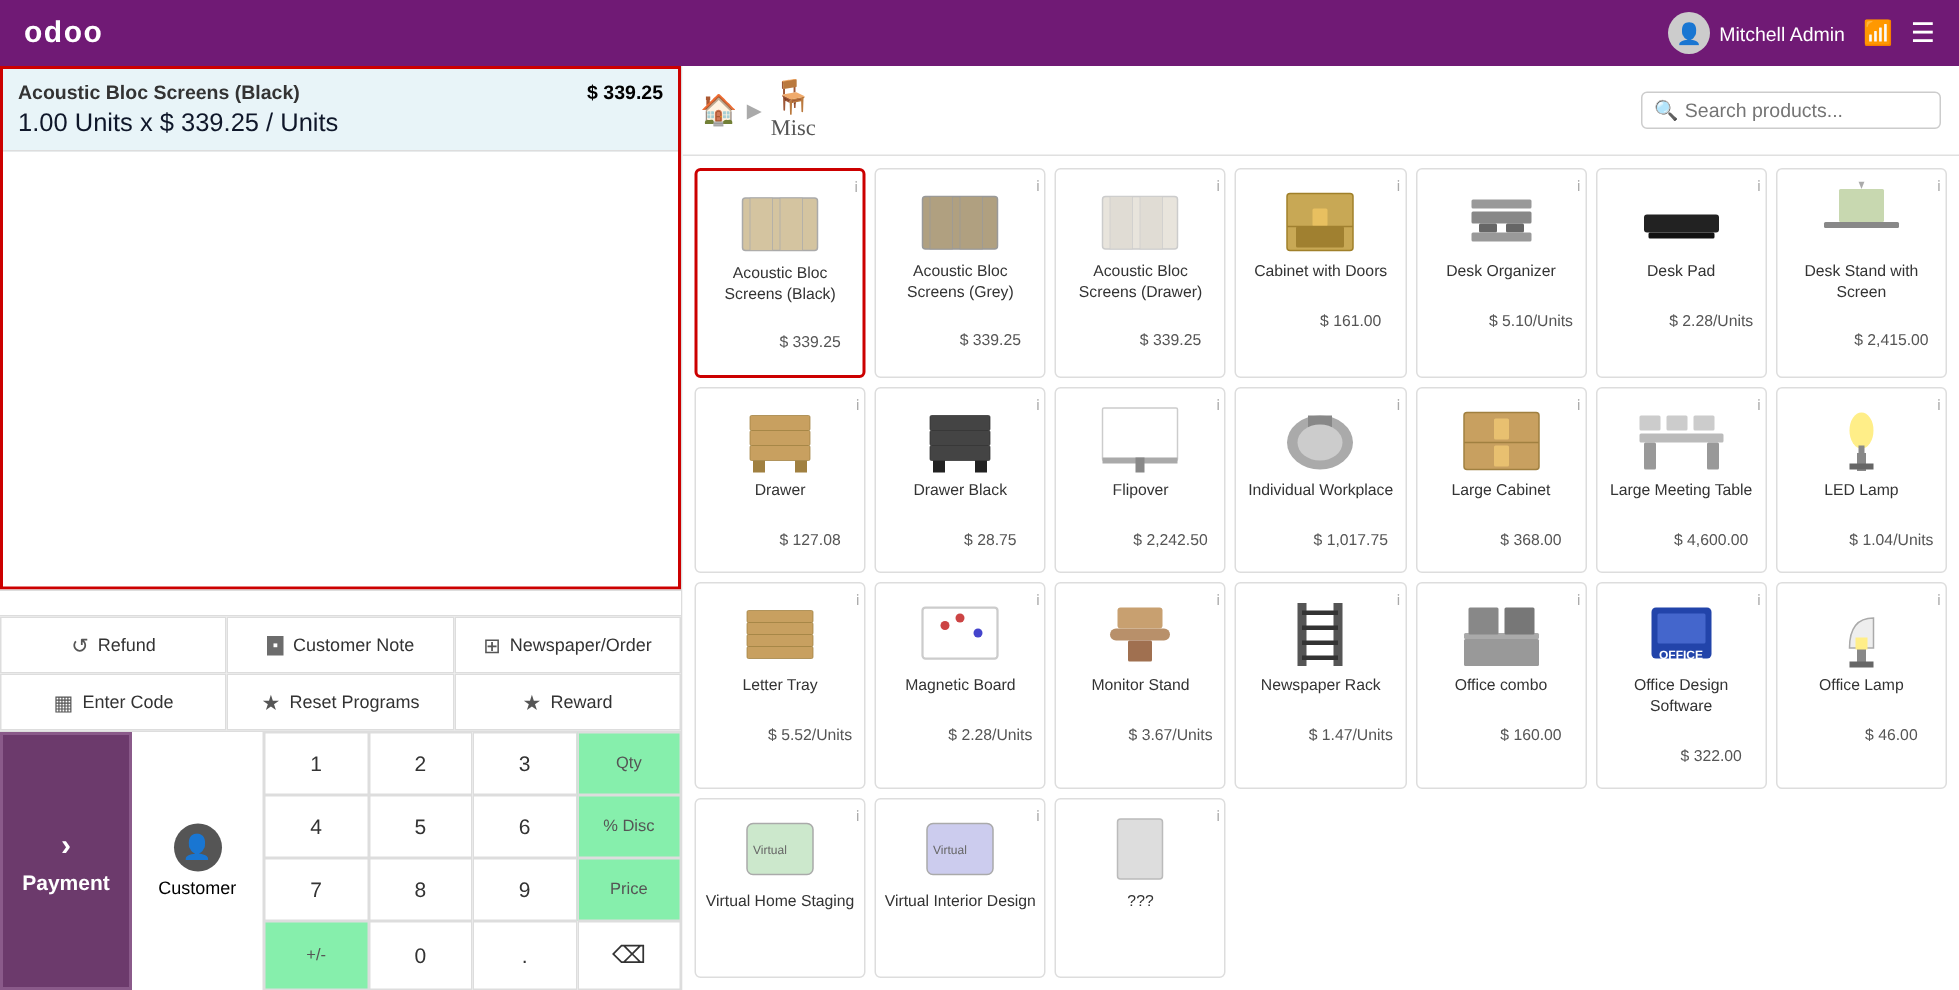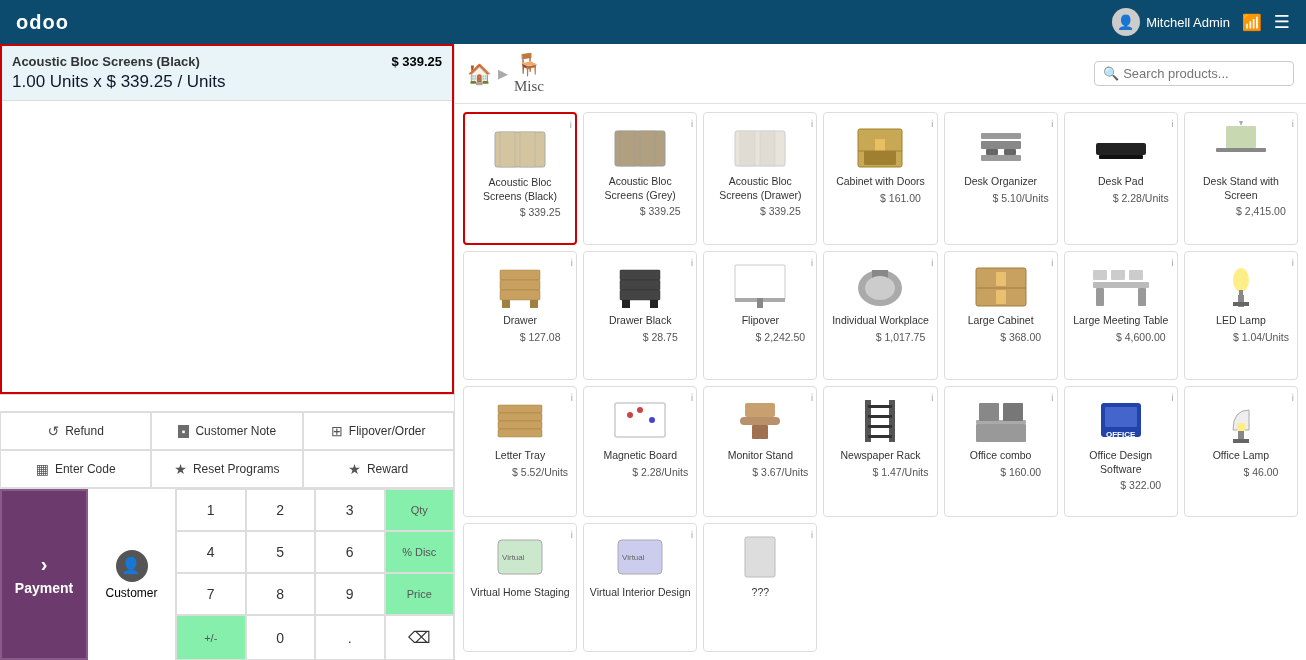--- a/index.html
+++ b/index.html
@@ -1,21 +1,21 @@
 <!DOCTYPE html>
 <html><head>
   <meta charset="utf-8">
   <style>
     * { box-sizing: border-box; margin: 0; padding: 0; }
     body { font-family: 'Segoe UI', Arial, sans-serif; font-size: 13px; background: #f0f0f0; overflow: hidden; }
 
     
     .topbar {
       display: flex; align-items: center; justify-content: space-between;
-      background: #0c4a6e; padding: 0 16px; height: 44px;
+      background: #701a75; padding: 0 16px; height: 44px;
     }
     .topbar-logo { color: white; font-size: 20px; font-weight: bold; letter-spacing: 1px; }
     .topbar-right { display: flex; align-items: center; gap: 12px; color: white; font-size: 13px; }
     .topbar-user { display: flex; align-items: center; gap: 6px; }
     .topbar-avatar { width: 28px; height: 28px; border-radius: 50%; background: #ccc; overflow: hidden; display: flex; align-items: center; justify-content: center; font-size: 14px; }
 
     
     .main { display: flex; height: calc(660px - 44px); }
 
     
@@ -90,21 +90,21 @@
       display: flex; flex-direction: column; align-items: center; padding: 8px 4px 6px;
       position: relative; min-height: 110px;
     }
     .product-card.selected { border: 2px solid #cc0000; }
 
     .product-info-icon {
       position: absolute; top: 3px; right: 3px; color: #aaa; font-size: 10px; cursor: pointer;
     }
     .product-img { width: 60px; height: 50px; object-fit: contain; display: flex; align-items: center; justify-content: flex-end; }
     .product-name { font-size: 10.5px; text-align: center; color: #333; margin-top: 4px; line-height: 1.3; }
-    .product-price { font-size: 10.5px; color: #555; margin-top: 3px; text-align: center; padding-left: 40px; }
+    .product-price { font-size: 10.5px; color: #555; margin-top: 19px; text-align: center; padding-left: 40px; }
 
     
     .prod-svg { width: 60px; height: 50px; }
   </style>
 </head>
 <body>
 
 <div class="topbar">
   <span class="topbar-logo">odoo</span>
   <div class="topbar-right">
@@ -138,21 +138,21 @@
       <button class="action-btn">
         <span class="btn-icon">↺</span>
         <span>Refund</span>
       </button>
       <button class="action-btn">
         <span class="btn-icon" style="background:#6c6c6c;color:white;padding:1px 4px;font-size:10px;">▪</span>
         <span>Customer Note</span>
       </button>
       <button class="action-btn">
         <span class="btn-icon">⊞</span>
-        <span>Flipover/Order</span>
+        <span>Newspaper/Order</span>
       </button>
       <button class="action-btn">
         <span class="btn-icon">▦</span>
         <span>Enter Code</span>
       </button>
       <button class="action-btn">
         <span class="btn-icon">★</span>
         <span>Reset Programs</span>
       </button>
       <button class="action-btn">

